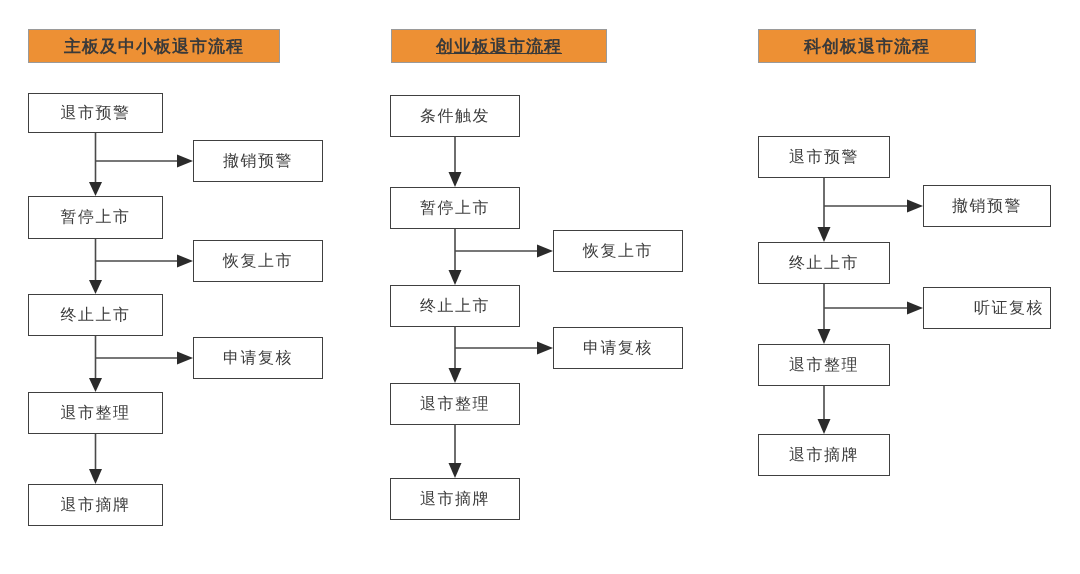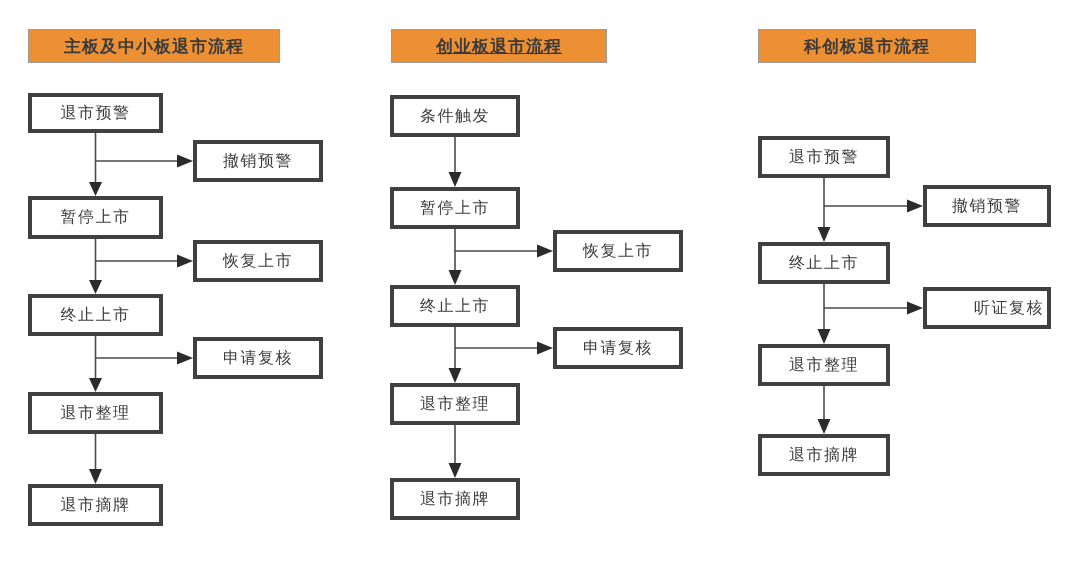--- a/index.html
+++ b/index.html
@@ -26,21 +26,21 @@
     font-weight: 600;
     letter-spacing: 1px;
     display: flex;
     align-items: center;
     justify-content: center;
     box-sizing: border-box;
   }
   .node-box {
     position: absolute;
     background: #ffffff;
-    border: 4px solid #404040;
+    border: 1px solid #404040;
     color: #3c3c3c;
     font-size: 16px;
     letter-spacing: 1.5px;
     display: flex;
     align-items: center;
     justify-content: center;
     box-sizing: border-box;
   }
   .svg-layer {
     position: absolute;

